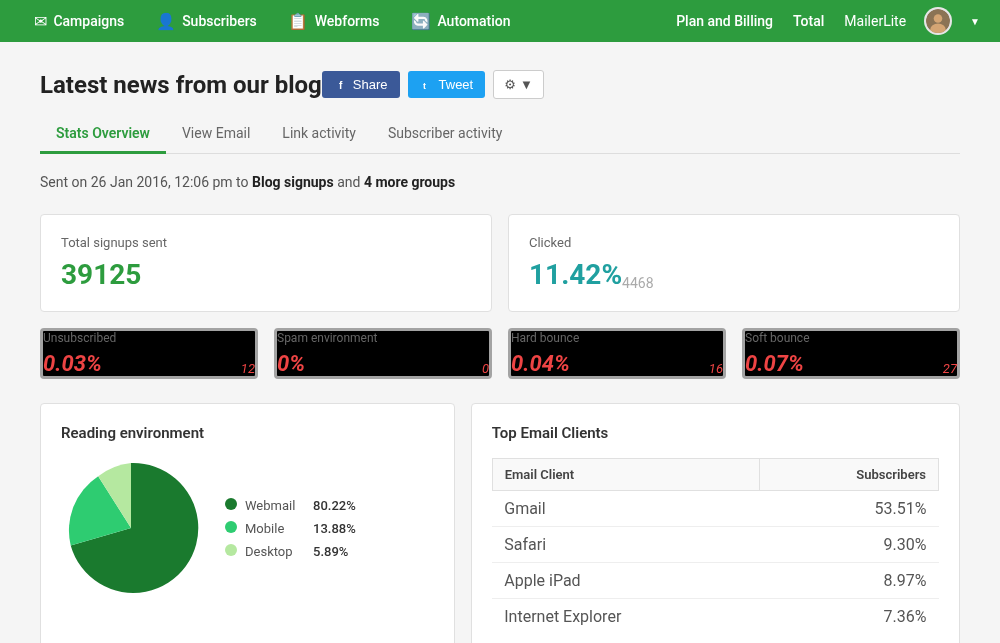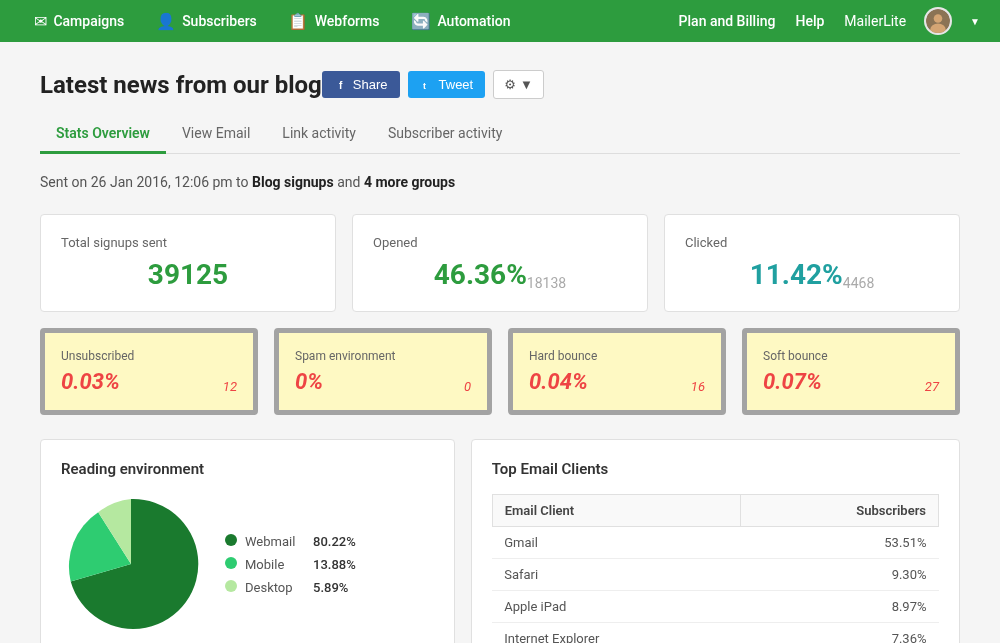--- a/index.html
+++ b/index.html
@@ -67,31 +67,31 @@
     .sent-info { font-size: 14px; color: #555; margin-bottom: 24px; }
     .sent-info strong { font-weight: 700; color: #222; }
 
     
     .stats-row { display: flex; gap: 16px; margin-bottom: 16px; }
     .stat-card {
       background: #fff; border: 1px solid #e0e0e0; border-radius: 4px;
       padding: 20px; flex: 1;
     }
     .stat-label { font-size: 13px; color: #666; margin-bottom: 8px; }
-    .stat-main { display: flex; align-items: flex-end; justify-content: center; }
+    .stat-main { display: flex; align-items: flex-end; justify-content: flex-start; }
     .stat-value { font-size: 28px; font-weight: 700; }
     .stat-value.green { color: #2d9c3e; }
     .stat-value.teal { color: #20a0a0; }
     .stat-count { font-size: 14px; color: #aaa; }
 
     
     .stats-row2 { display: flex; gap: 16px; margin-bottom: 24px; }
     .stat-card-sm {
-      background: #fef9c3; border: 5px solid #a3a3a3; border-radius: 4px;
-      padding: 16px; flex: 1;
+      background: #000000; border: 3px solid #a3a3a3; border-radius: 4px;
+      flex: 1;
     }
     .stat-sm-label { font-size: 12px; color: #666; margin-bottom: 6px; }
     .stat-sm-main { display: flex; align-items: flex-end; justify-content: space-between; font-style: italic; }
     .stat-sm-value { font-size: 22px; font-weight: 700; color: #e44; }
     .stat-sm-count { font-size: 13px; color: #e44; }
 
     
     .bottom-row { display: flex; gap: 16px; }
     .reading-env-card {
       background: #fff; border: 1px solid #e0e0e0; border-radius: 4px;
@@ -113,21 +113,21 @@
     .legend-pct { color: #333; font-weight: 500; }
 
     
     .clients-table { width: 100%; border-collapse: collapse; }
     .clients-table th {
       text-align: left; padding: 8px 12px; font-size: 13px; font-weight: 600;
       background: #f9f9f9; border: 1px solid #e0e0e0; color: #444;
     }
     .clients-table th:last-child { text-align: right; }
     .clients-table td {
-      padding: 8px 12px; font-size: 13px; color: #555;
+      padding: 8px 12px; font-size: 16px; color: #555;
       border-bottom: 1px solid #eee;
     }
     .clients-table td:last-child { text-align: right; }
     .clients-table tr:last-child td { border-bottom: none; }
   </style>
 </head>
 <body>
 
 <nav class="navbar">
   <div class="nav-left">
@@ -143,21 +143,21 @@
       <span class="nav-icon">📋</span>
       <span>Webforms</span>
     </a>
     <a class="nav-item">
       <span class="nav-icon">🔄</span>
       <span>Automation</span>
     </a>
   </div>
   <div class="nav-right">
     <span class="nav-link">Plan and Billing</span>
-    <span class="nav-link">Help</span>
+    <span class="nav-link">Total</span>
     <div class="user-section">
       <span>MailerLite</span>
       <div class="user-avatar">
         <svg width="28" height="28" viewBox="0 0 28 28">
           <circle cx="14" cy="14" r="14" fill="#8b7355"></circle>
           <circle cx="14" cy="11" r="5" fill="#d4a574"></circle>
           <ellipse cx="14" cy="24" rx="9" ry="7" fill="#d4a574"></ellipse>
         </svg>
       </div>
       <span class="chevron-down">▼</span>
@@ -201,27 +201,20 @@
   <div class="sent-info">
     <span>Sent on 26 Jan 2016, 12:06 pm to </span><strong>Blog signups</strong><span> and </span><strong>4 more groups</strong>
   </div>
 
   <div class="stats-row">
     <div class="stat-card">
       <div class="stat-label">Total signups sent</div>
       <div class="stat-main">
         <span class="stat-value green">39125</span>
         <span class="stat-count"></span>
-      </div>
-    </div>
-    <div class="stat-card">
-      <div class="stat-label">Opened</div>
-      <div class="stat-main">
-        <span class="stat-value green">46.36%</span>
-        <span class="stat-count">18138</span>
       </div>
     </div>
     <div class="stat-card">
       <div class="stat-label">Clicked</div>
       <div class="stat-main">
         <span class="stat-value teal">11.42%</span>
         <span class="stat-count">4468</span>
       </div>
     </div>
   </div>

